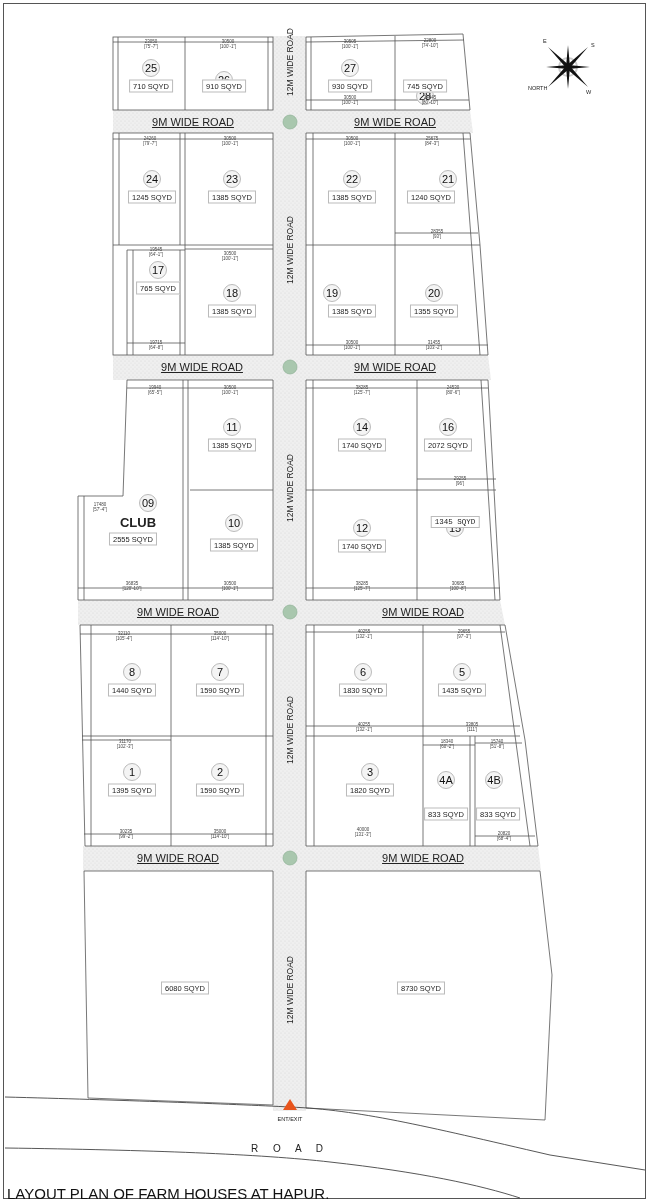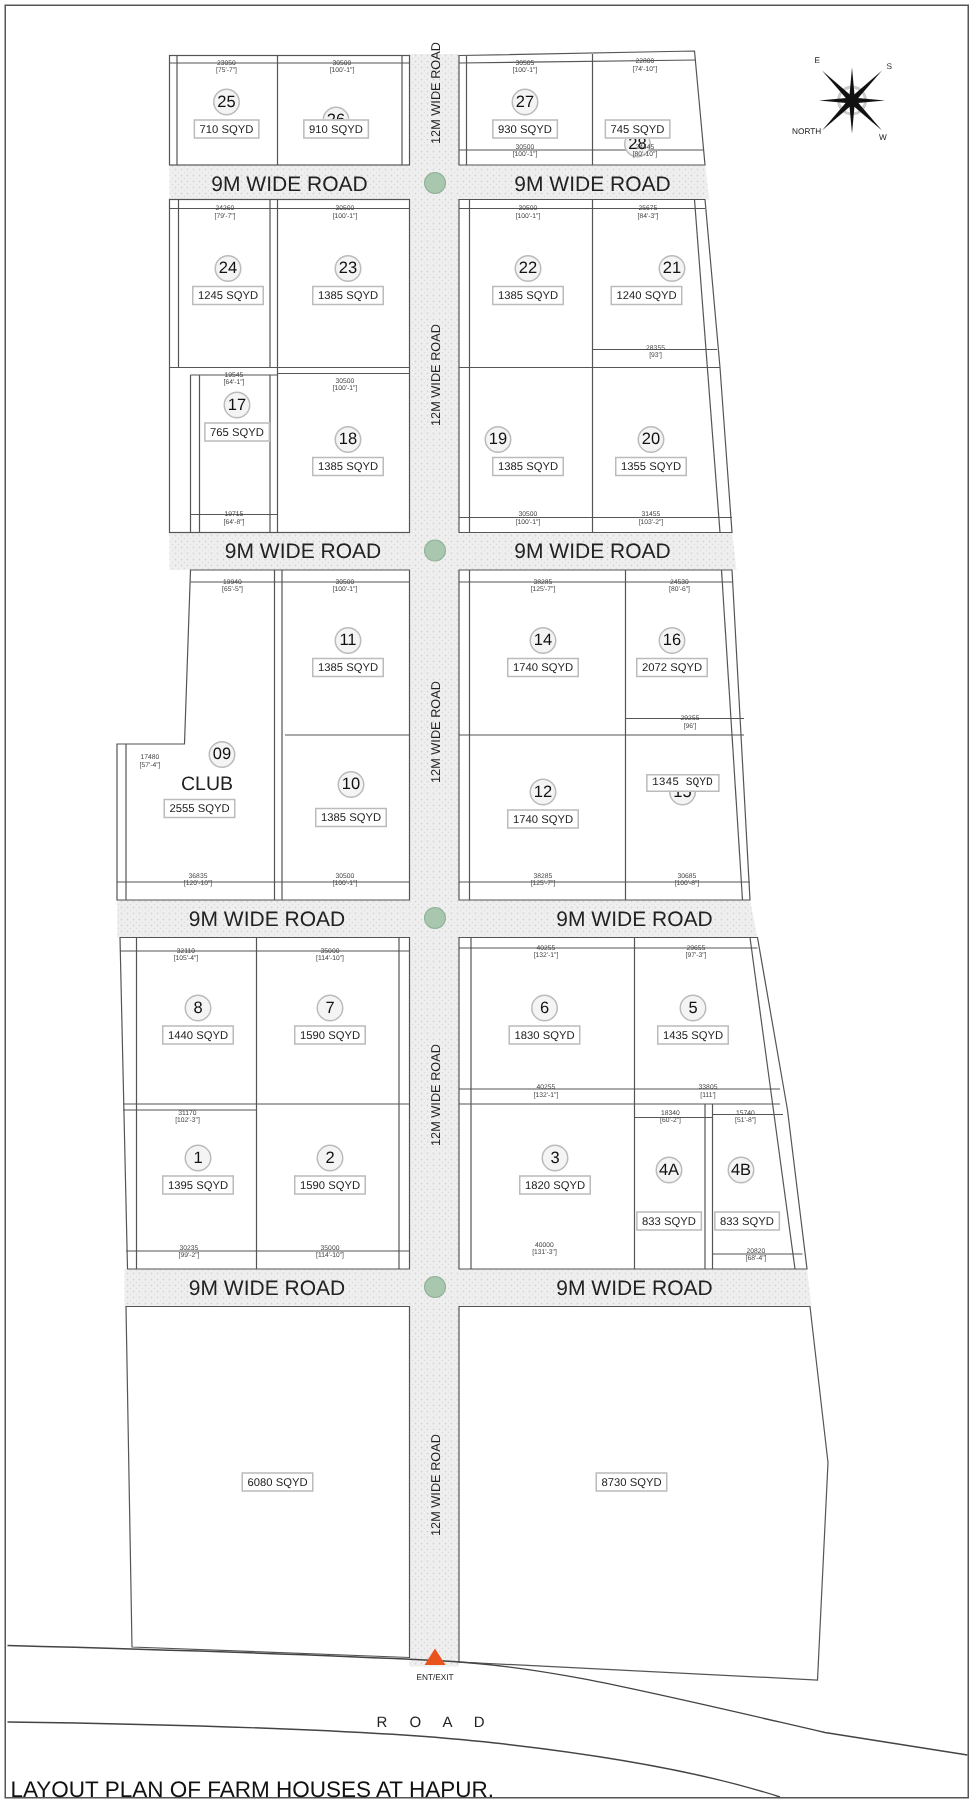--- a/index.html
+++ b/index.html
@@ -1,23 +1,23 @@
 <!DOCTYPE html>
 <html><head>
 <meta charset="utf-8">
 <style>
   html, body { margin:0; padding:0; background:#ffffff; }
   body { width:650px; height:1203px; position:relative; overflow:hidden; font-family:"Liberation Sans", sans-serif; color:#222; }
   .frame { position:absolute; left:3px; top:3px; width:643px; height:1196px; border:1px solid #555; box-sizing:border-box; }
   svg.base { position:absolute; left:0; top:0; }
   .plot-num { position:absolute; width:16px; height:16px; border-radius:50%; background:#f4f4f4; border:1px solid #bbb; font-size:11px; line-height:16px; text-align:center; color:#111; transform:translate(-50%,-50%); }
   .area { position:absolute; font-size:7.5px; padding:1px 3px; border:1px solid #bbb; background:#fff; white-space:nowrap; transform:translate(-50%,-50%); color:#222; }
-  .road-h { position:absolute; font-size:14px; color:#222; transform:translate(-50%,-50%); white-space:nowrap; }
+  .road-h { position:absolute; font-size:11px; color:#222; transform:translate(-50%,-50%); white-space:nowrap;text-decoration:underline; }
   .road-v { position:absolute; font-size:8.5px; color:#222; transform:translate(-50%,-50%) rotate(-90deg); white-space:nowrap; }
-  .club { position:absolute; font-size:13px; transform:translate(-50%,-50%); }
+  .club { position:absolute; font-size:13px; transform:translate(-50%,-50%);font-weight:bold; }
   .dim { position:absolute; font-size:4.5px; color:#444; transform:translate(-50%,-50%); white-space:nowrap; text-align:center; line-height:5px; }
   .title { position:absolute; left:7px; top:1185px; font-size:15px; color:#111; }
   .roadname { position:absolute; left:290px; top:1143px; font-size:10px; letter-spacing:6px; transform:translateX(-50%); }
   .entexit { position:absolute; left:290px; top:1116px; font-size:5.5px; transform:translateX(-50%); }
   .compass-lbl { position:absolute; font-size:5.5px; color:#222; }
 </style>
 </head>
 <body>
 
 <div class="frame"></div>

